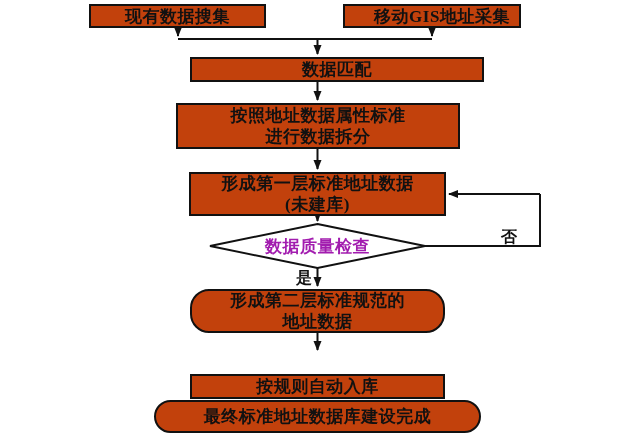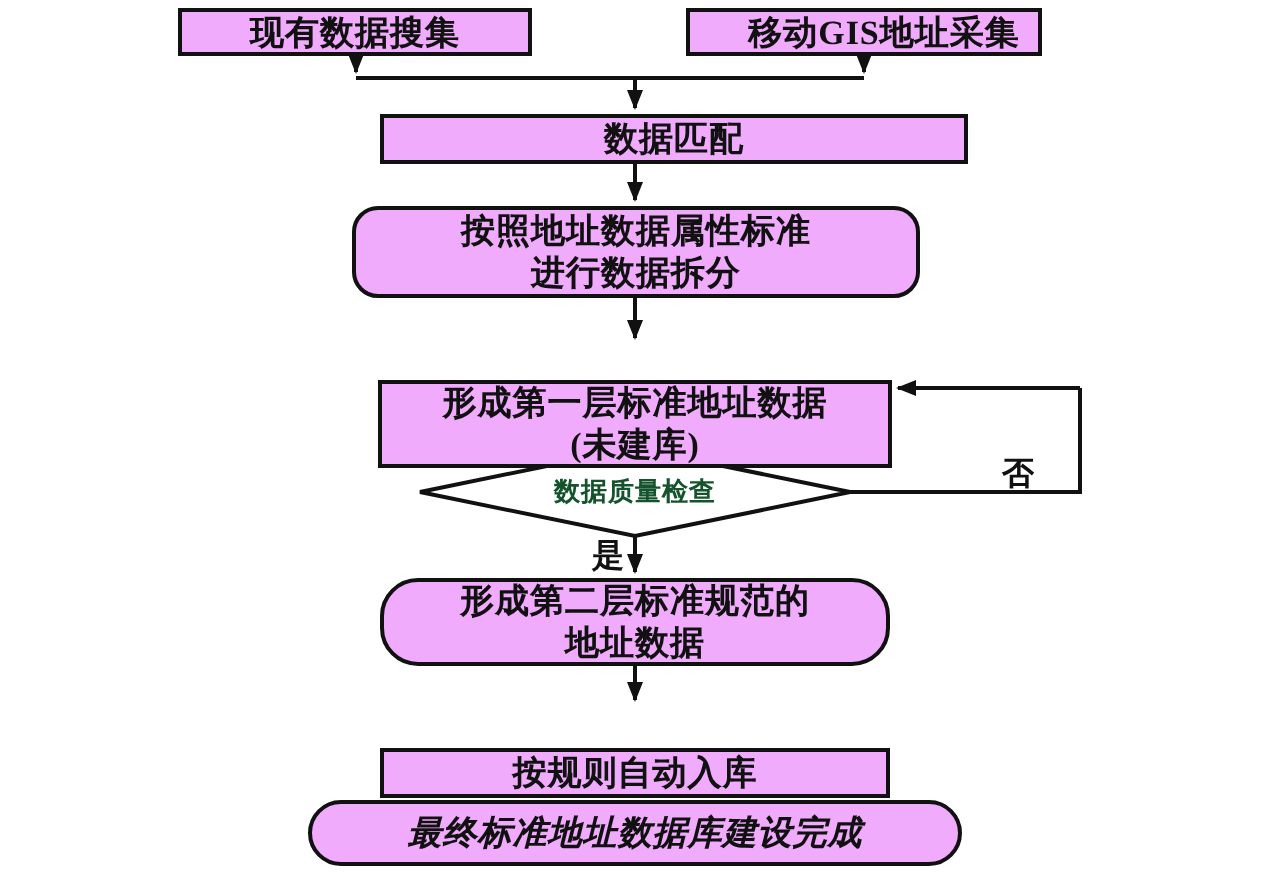--- a/index.html
+++ b/index.html
@@ -18,46 +18,45 @@
   .connector-layer {
     position: absolute;
     left: 0;
     top: 0;
     pointer-events: none;
   }
   .node {
     position: absolute;
     box-sizing: border-box;
     border: 2px solid #111111;
-    background: #f0abfc;
+    background: #c2410c;
     display: flex;
     align-items: center;
     justify-content: center;
     text-align: center;
     font-weight: bold;
     font-size: 17px;
     line-height: 21px;
     letter-spacing: 0.5px;
     color: #111111;
     white-space: pre-line;
   }
   .node.terminal {
     border-radius: 17px;
-    font-style: italic;
   }
   .diamond-label {
     position: absolute;
     display: flex;
     align-items: center;
     justify-content: center;
     text-align: center;
     font-weight: bold;
-    font-size: 13px;
+    font-size: 17px;
     letter-spacing: 0.5px;
-    color: #14532d;
+    color: #a21caf;
     white-space: nowrap;
   }
   .edge-label {
     position: absolute;
     font-weight: bold;
     font-size: 16px;
     color: #111111;
   }
 </style>
 </head>
@@ -95,24 +94,24 @@
 
     <line x1="317.5" y1="378" x2="317.5" y2="397" stroke="#111111" stroke-width="2" marker-end="url(#arrowhead)"></line>
   </svg>
 
   <div class="node" style="left:89px; top:4px; width:177px; height:24px;">现有数据搜集</div>
 
   <div class="node" style="left:343px; top:4px; width:178px; height:24px;padding-left:20px;">移动GIS地址采集</div>
 
   <div class="node" style="left:190px; top:57px; width:294px; height:25px;">数据匹配</div>
 
-  <div class="node" style="left:176px; top:103px; width:284px; height:46px;border-radius:13px;">按照地址数据属性标准
+  <div class="node" style="left:176px; top:103px; width:284px; height:46px;">按照地址数据属性标准
 进行数据拆分</div>
 
-  <div class="node" style="left:189px; top:172px; width:257px; height:44px;margin-top:18px;">形成第一层标准地址数据
+  <div class="node" style="left:189px; top:172px; width:257px; height:44px;">形成第一层标准地址数据
 (未建库)</div>
 
   <div class="diamond-label" style="left:210px; top:236px; width:215px; height:20px;">数据质量检查</div>
 
   <div class="edge-label" style="left:296px; top:268px;">是</div>
 
   <div class="edge-label" style="left:501px; top:227px;">否</div>
 
   <div class="node" style="left:190px; top:289px; width:255px; height:44px;border-radius:19px;">形成第二层标准规范的
 地址数据</div>

